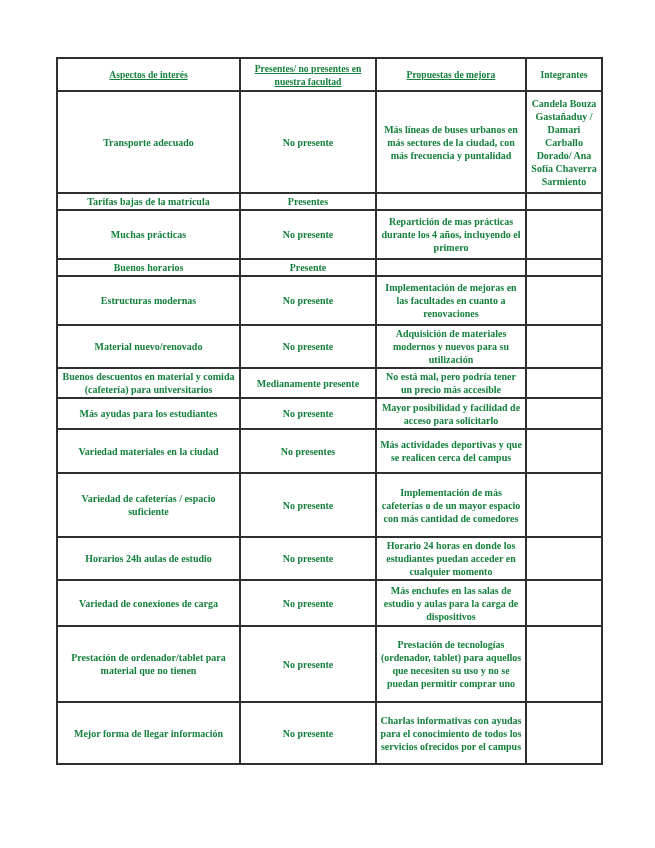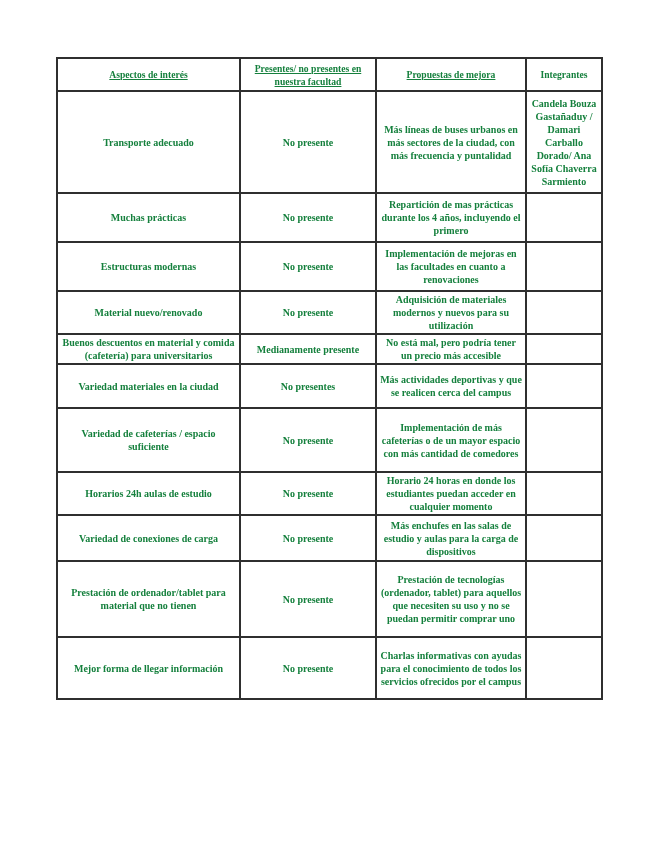--- a/index.html
+++ b/index.html
@@ -63,42 +63,60 @@
       <th><span class="u">Presentes/ no presentes en nuestra facultad</span></th>
       <th><span class="u">Propuestas de mejora</span></th>
       <th><span>Integrantes</span></th>
     </tr>
     <tr style="height:102px">
       <td>Transporte adecuado</td>
       <td>No presente</td>
       <td>Más líneas de buses urbanos en más sectores de la ciudad, con más frecuencia y puntalidad</td>
       <td>Candela Bouza Gastañaduy / Damari Carballo Dorado/ Ana Sofía Chaverra Sarmiento</td>
     </tr>
+    <tr style="height:16px">
+      <td>Tarifas bajas de la matrícula</td>
+      <td>Presentes</td>
+      <td></td>
+      <td class="light"></td>
+    </tr>
     <tr style="height:49px">
       <td>Muchas prácticas</td>
       <td>No presente</td>
       <td>Repartición de mas prácticas durante los 4 años, incluyendo el primero</td>
+      <td class="light"></td>
+    </tr>
+    <tr style="height:17px">
+      <td>Buenos horarios</td>
+      <td>Presente</td>
+      <td></td>
       <td class="light"></td>
     </tr>
     <tr style="height:49px">
       <td>Estructuras modernas</td>
       <td>No presente</td>
       <td>Implementación de mejoras en las facultades en cuanto a renovaciones</td>
       <td class="light"></td>
     </tr>
     <tr style="height:43px">
       <td>Material nuevo/renovado</td>
       <td>No presente</td>
       <td>Adquisición de materiales modernos y nuevos para su utilización</td>
       <td class="light"></td>
     </tr>
     <tr style="height:27px">
       <td>Buenos descuentos en material y comida (cafetería) para universitarios</td>
       <td>Medianamente presente</td>
       <td>No está mal, pero podría tener un precio más accesible</td>
+      <td class="light"></td>
+    </tr>
+    <tr style="height:31px">
+      <td>Más ayudas para los estudiantes</td>
+      <td>No presente</td>
+      <td>Mayor posibilidad y facilidad de acceso para solicitarlo</td>
       <td class="light"></td>
     </tr>
     <tr style="height:44px">
       <td>Variedad materiales en la ciudad</td>
       <td>No presentes</td>
       <td>Más actividades deportivas y que se realicen cerca del campus</td>
       <td class="light"></td>
     </tr>
     <tr style="height:64px">
       <td>Variedad de cafeterías / espacio suficiente</td>

